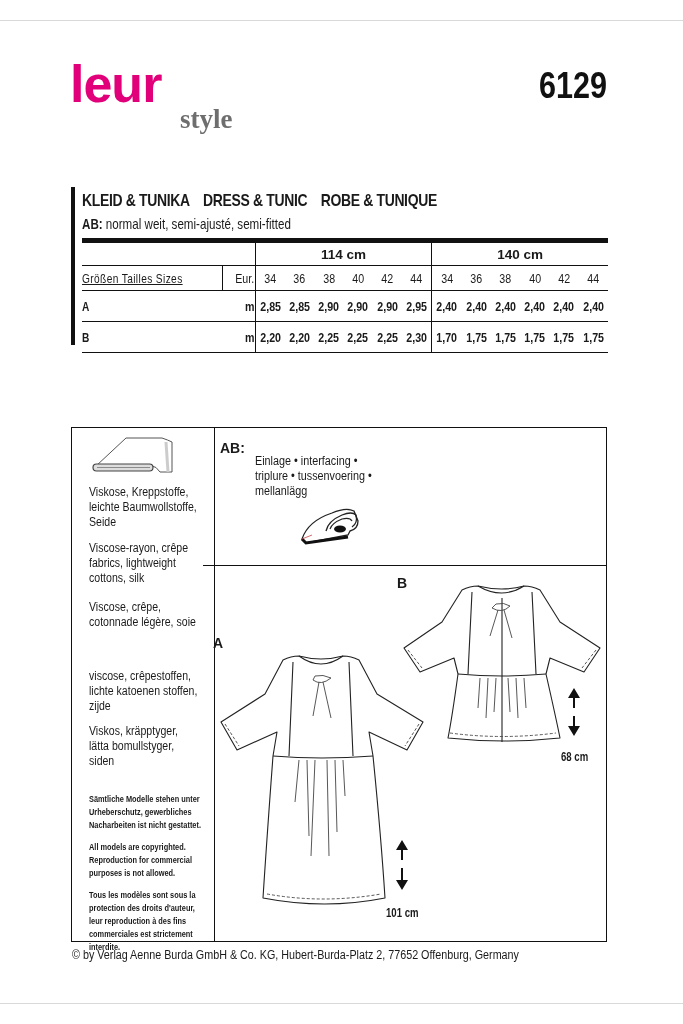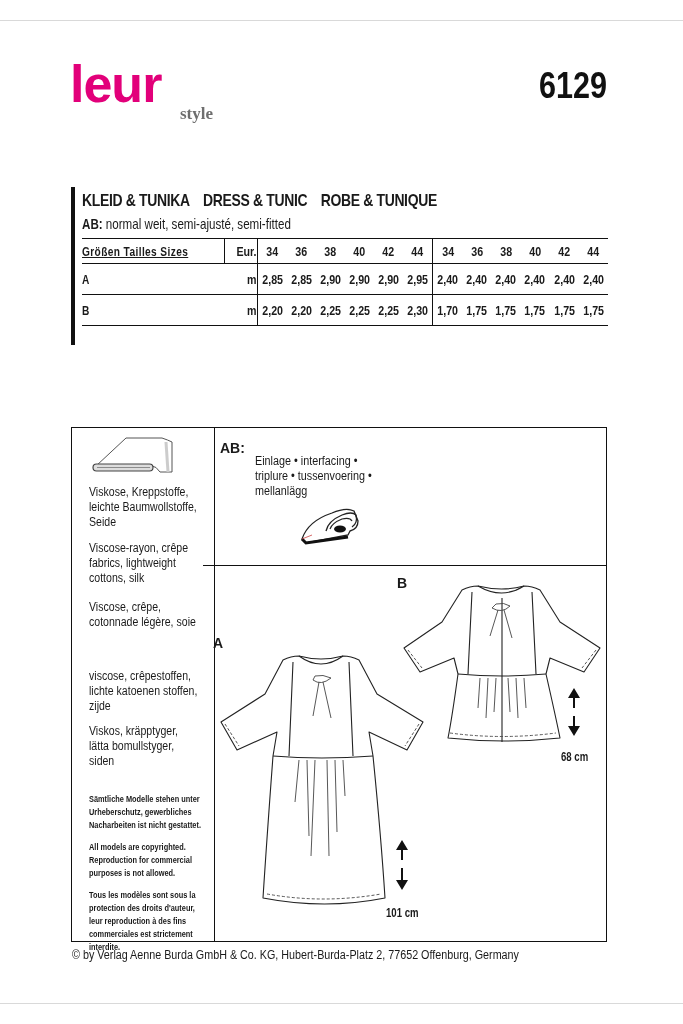--- a/index.html
+++ b/index.html
@@ -6,37 +6,37 @@
   body {
     width: 683px; height: 1024px; background: #ffffff; position: relative; overflow: hidden;
     font-family: "Liberation Sans", sans-serif; color: #1a1a1a;
   }
   .rule-top { position: absolute; left: 0; top: 20px; width: 683px; height: 1px; background: #d9d9d9; }
   .rule-bottom { position: absolute; left: 0; top: 1003px; width: 683px; height: 1px; background: #d9d9d9; }
 
   
   .logo { position: absolute; left: 70px; top: 58px; }
   .logo-main { font-family: "Liberation Sans", sans-serif; font-weight: 700; font-size: 52px; color: #e2007a; letter-spacing: -1px; line-height: 52px; }
-  .logo-sub { position: absolute; left: 110px; top: 46px; font-family: "Liberation Serif", serif; font-weight: 700; font-size: 17px; color: #6e6e6e; }
+  .logo-sub { position: absolute; left: 110px; top: 46px; font-family: "Liberation Serif", serif; font-weight: 700; font-size: 27px; color: #6e6e6e; }
   .pattern-number { position: absolute; right: 76px; top: 65px; font-family: "Liberation Sans", sans-serif; font-weight: 700; font-size: 36px; color: #111; transform: scaleX(0.85); transform-origin: right; }
 
   
   .title-bar { position: absolute; left: 71px; top: 187px; width: 4px; height: 158px; background: #111; }
   .title { position: absolute; left: 82px; top: 191px; font-family: "Liberation Sans", sans-serif; font-weight: 700; font-size: 17px; letter-spacing: -0.4px; transform: scaleX(0.82); transform-origin: left; white-space: nowrap; }
   .title span { margin-right: 12px; }
   .fit { position: absolute; left: 82px; top: 216px; font-size: 14.5px; transform: scaleX(0.8); transform-origin: left; white-space: nowrap; }
   .fit b { font-weight: 700; }
 
   
   .yardage { position: absolute; left: 82px; top: 238px; width: 526px; border-collapse: collapse; }
   .yardage td { font-family: "Liberation Sans", sans-serif; font-size: 13px; padding: 0; height: 23px; }
   .yardage .top-row td { border-top: 5px solid #111; height: 22px; }
   .yardage .width-label { text-align: center; font-weight: 700; font-size: 13.5px; }
   .yardage td.num { text-align: center; width: 31px; }
-  .yardage .hdr td { border-top: 1.5px solid #111; border-bottom: 1.5px solid #111; font-weight: 700; height: 24px; }
+  .yardage .hdr td { border-top: 1.5px solid #111; border-bottom: 1.5px solid #111; font-weight: 400; height: 24px; }
   .yardage .row td { border-bottom: 1.5px solid #111; height: 30px; font-weight: 700; }
   .yardage .vl { border-left: 1.5px solid #111; }
   .sizes-label { text-decoration: underline; letter-spacing: 0.5px; }
   .narrow { display: inline-block; transform: scaleX(0.78); transform-origin: left; white-space: nowrap; }
   .narrow-c { display: inline-block; transform: scaleX(0.82); white-space: nowrap; }
   .narrow-r { display: inline-block; transform: scaleX(0.82); transform-origin: right; white-space: nowrap; }
 
   
   .panel { position: absolute; left: 71px; top: 427px; width: 536px; height: 515px; border: 1.5px solid #111; box-sizing: border-box; }
   .col-left { position: absolute; left: 12px; top: 0; width: 131px; height: 100%; border-right: 1.5px solid #111; box-sizing: border-box; }
@@ -73,20 +73,25 @@
   <span>KLEID &amp; TUNIKA</span>
   <span>DRESS &amp; TUNIC</span>
   <span>ROBE &amp; TUNIQUE</span>
 </div>
 <div class="fit">
   <b>AB:</b><span> normal weit, semi-ajusté, semi-fitted</span>
 </div>
 
 <table class="yardage">
   <tbody>
+      <tr class="top-row">
+    <td colspan="2"></td>
+    <td colspan="6" class="vl width-label">114 cm</td>
+    <td colspan="6" class="vl width-label">140 cm</td>
+  </tr>
   <tr class="hdr">
     <td style="width:145px;"><span class="narrow sizes-label">Größen  Tailles  Sizes</span></td>
     <td class="vl" style="width:35px; text-align:right;"><span class="narrow-r">Eur.</span></td>
     <td class="num vl"><span class="narrow-c">34</span></td>
     <td class="num"><span class="narrow-c">36</span></td>
     <td class="num"><span class="narrow-c">38</span></td>
     <td class="num"><span class="narrow-c">40</span></td>
     <td class="num"><span class="narrow-c">42</span></td>
     <td class="num"><span class="narrow-c">44</span></td>
     <td class="num vl"><span class="narrow-c">34</span></td>

